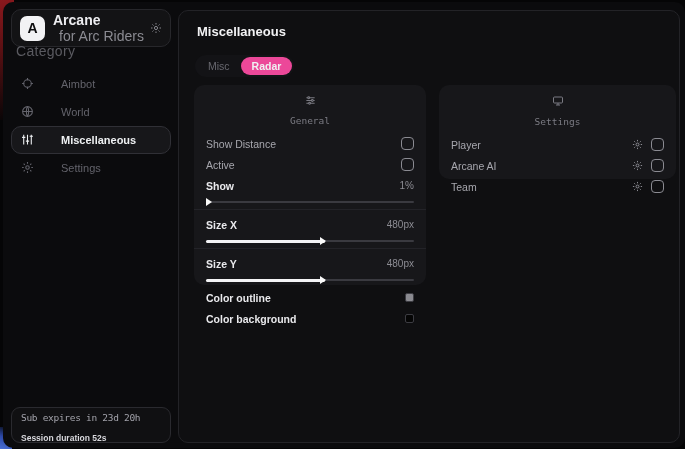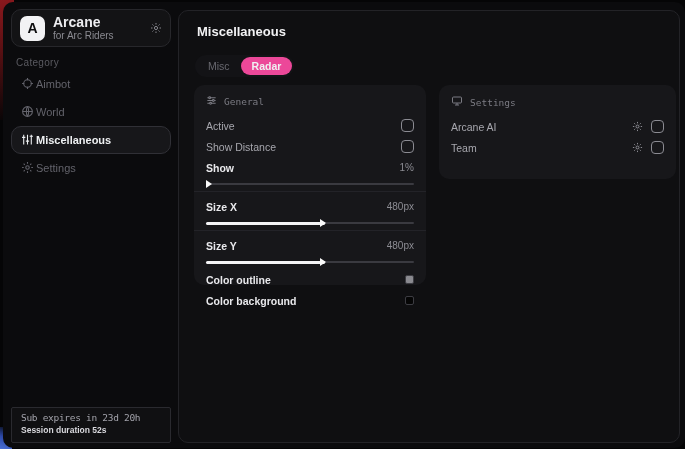--- a/index.html
+++ b/index.html
@@ -19,59 +19,59 @@
   
   .sidebar { position:absolute; left:0; top:0; width:175px; height:446px; }
   .brand-card { position:absolute; left:8px; top:7px; width:160px; height:38px;
     background:#131315; border:1px solid #27272b; border-radius:10px;
     display:flex; align-items:center; padding:0 8px; }
   .brand-logo { width:25px; height:25px; background:#f2f2f4; border-radius:7px;
     display:flex; align-items:center; justify-content:center;
     font-weight:bold; font-size:14px; color:#0b0b0d; flex:0 0 auto; }
   .brand-text { margin-left:8px; flex:1; line-height:1.15; }
   .brand-title { font-size:14px; font-weight:bold; color:#ededf0; }
-  .brand-sub { font-size:10px; color:#8b8b92; }
+  .brand-sub { font-size:14px; color:#8b8b92;text-align:center; }
   .brand-gear { color:#85858c; display:flex; }
 
-  .category-label { position:absolute; left:13px; top:55px; font-size:10px;
+  .category-label { position:absolute; left:13px; top:41px; font-size:14px;
     color:#5a5a60; letter-spacing:.3px; }
 
   .nav { position:absolute; left:8px; top:68px; width:160px; }
-  .nav-item { height:28px; display:flex; align-items:center; gap:2px;
+  .nav-item { height:28px; display:flex; align-items:center; gap:27px;
     padding:0 9px; color:#63636b; font-size:11px; border-radius:10px;
     border:1px solid transparent; margin-bottom:0; cursor:default; }
   .nav-item svg { flex:0 0 auto; }
   .nav-item.active { background:#17171a; border-color:#303036; color:#eef0f2;
     font-weight:bold; }
 
   .session-card { position:absolute; left:8px; top:405px; width:160px; height:36px;
-    background:#101012; border:1px solid #2a2a2f; border-radius:2px;
+    background:#101012; border:1px solid #2a2a2f; border-radius:9px;
     padding:4px 9px 0 9px; }
   .session-line1 { font-family:"DejaVu Sans Mono", monospace; font-size:9.5px;
     color:#a2a2aa; letter-spacing:-0.3px; }
-  .session-line2 { font-size:8.5px; color:#d8d8dd; font-weight:bold; margin-top:2px; }
+  .session-line2 { font-size:8.5px; color:#d8d8dd; font-weight:bold; margin-top:10px; }
 
   
   .main { position:absolute; left:175px; top:8px; width:502px; height:433px;
     background:#0f0f11; border:1px solid #232327; border-radius:10px; }
   .main-title { position:absolute; left:18px; top:13px; font-size:13px;
     font-weight:bold; color:#f2f2f4; }
   .tabs { position:absolute; left:16px; top:44px; height:22px; display:flex;
     align-items:flex-start; background:#131316; border-radius:11px; padding:2px; }
   .tab { font-size:10.5px; padding:3px 11px; border-radius:10px; color:#68686f; }
   .tab.active { background:#ec4899; color:#f0f0f2; font-weight:bold; }
 
   .card { position:absolute; background:#17171a; border-radius:10px;
     padding:10px 12px; }
   .card-general { left:15px; top:74px; width:232px; height:200px; }
   .card-entities { left:260px; top:74px; width:237px; height:94px; }
 
   .card-header { display:flex; align-items:center; gap:7px;
     font-family:"DejaVu Sans Mono", monospace; font-size:9.5px; color:#7b7b83;
-    margin-bottom:7px; }
+    margin-bottom:7px;flex-direction:column; }
   .card-header svg { color:#7b7b83; }
 
   .row { display:flex; align-items:center; justify-content:space-between;
     height:21px; }
   .row-label { font-size:10.5px; color:#a7a7ae; }
   .row-label.bright { color:#e9e9ec; font-weight:bold; }
   .row-value { font-size:10px; color:#8c8c93; }
 
   .checkbox { width:13px; height:13px; border:1.4px solid #8b8b92;
     border-radius:4px; background:transparent; }
@@ -174,26 +174,26 @@
             <svg width="11" height="11" viewBox="0 0 24 24" fill="none" stroke="currentColor" stroke-width="2.2">
               <path d="M3 6h18M3 12h18M3 18h18"></path>
               <circle cx="8" cy="6" r="2" fill="#17171a"></circle>
               <circle cx="16" cy="12" r="2" fill="#17171a"></circle>
               <circle cx="10" cy="18" r="2" fill="#17171a"></circle>
             </svg></span>
           <span>General</span>
         </div>
 
         <div class="row">
+          <span class="row-label">Show Distance</span>
+          <span class="checkbox"></span>
+        </div>
+
+        <div class="row">
           <span class="row-label">Active</span>
-          <span class="checkbox"></span>
-        </div>
-
-        <div class="row">
-          <span class="row-label">Show Distance</span>
           <span class="checkbox"></span>
         </div>
 
         <div class="row">
           <span class="row-label bright">Show</span>
           <span class="row-value">1%</span>
         </div>
         <div class="slider">
           <div class="track"></div>
           <div class="fill" style="width: 1%;"></div>
@@ -238,20 +238,32 @@
       <div class="card card-entities">
         <div class="card-header">
           <span>
             <svg width="12" height="12" viewBox="0 0 24 24" fill="none" stroke="currentColor" stroke-width="2">
               <rect x="3" y="4" width="18" height="12" rx="2"></rect>
               <path d="M8 20h8M12 16v4"></path>
             </svg></span>
           <span>Settings</span>
         </div>
 
+        <div class="row">
+          <span class="row-label">Player</span>
+          <span class="ent-right">
+            <span class="ent-gear">
+              <svg width="11" height="11" viewBox="0 0 24 24" fill="none" stroke="currentColor" stroke-width="2">
+                <circle cx="12" cy="12" r="3.2"></circle>
+                <path d="M12 2v3M12 19v3M2 12h3M19 12h3M4.9 4.9l2.1 2.1M17 17l2.1 2.1M19.1 4.9L17 7M7 17l-2.1 2.1"></path>
+              </svg>
+              </span>
+            <span class="checkbox"></span>
+          </span>
+        </div>
 
         <div class="row">
           <span class="row-label">Arcane AI</span>
           <span class="ent-right">
             <span class="ent-gear">
               <svg width="11" height="11" viewBox="0 0 24 24" fill="none" stroke="currentColor" stroke-width="2">
                 <circle cx="12" cy="12" r="3.2"></circle>
                 <path d="M12 2v3M12 19v3M2 12h3M19 12h3M4.9 4.9l2.1 2.1M17 17l2.1 2.1M19.1 4.9L17 7M7 17l-2.1 2.1"></path>
               </svg>
               </span>

